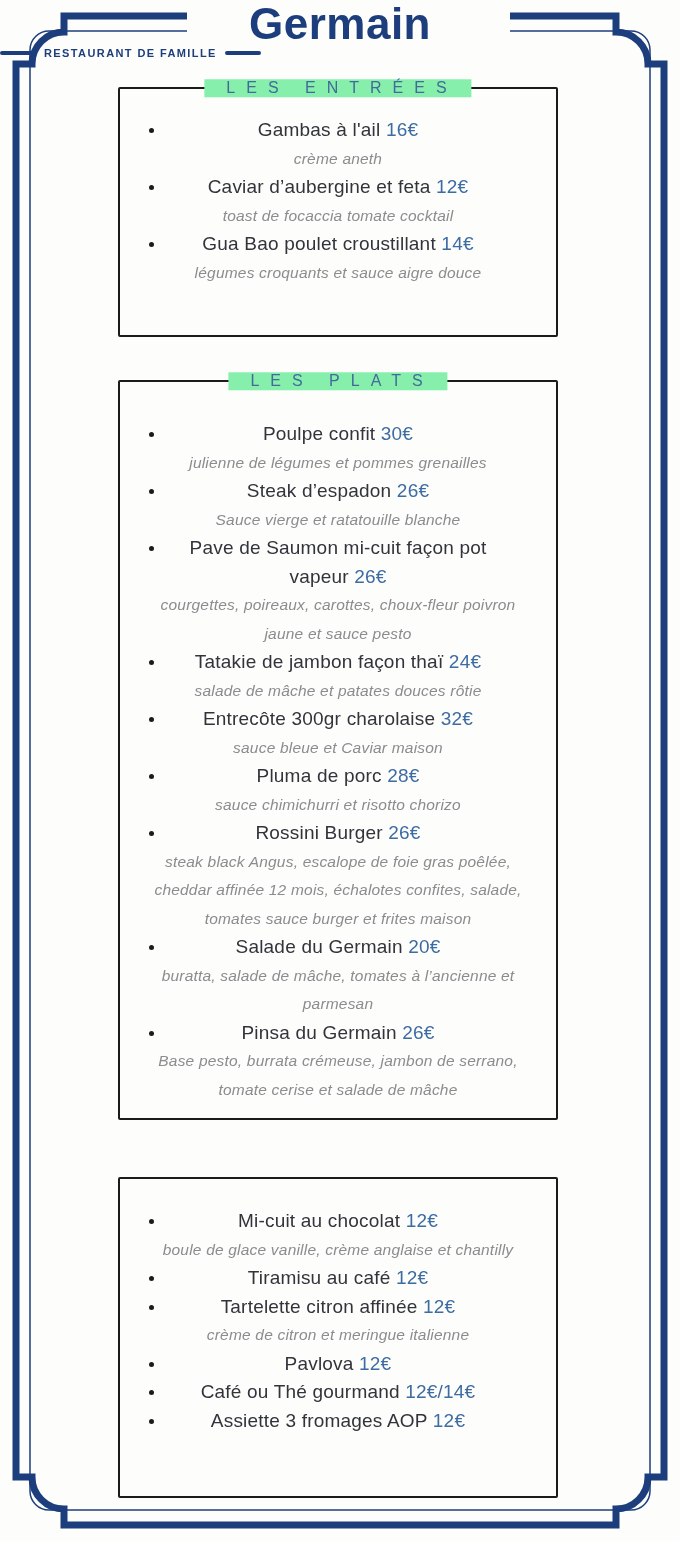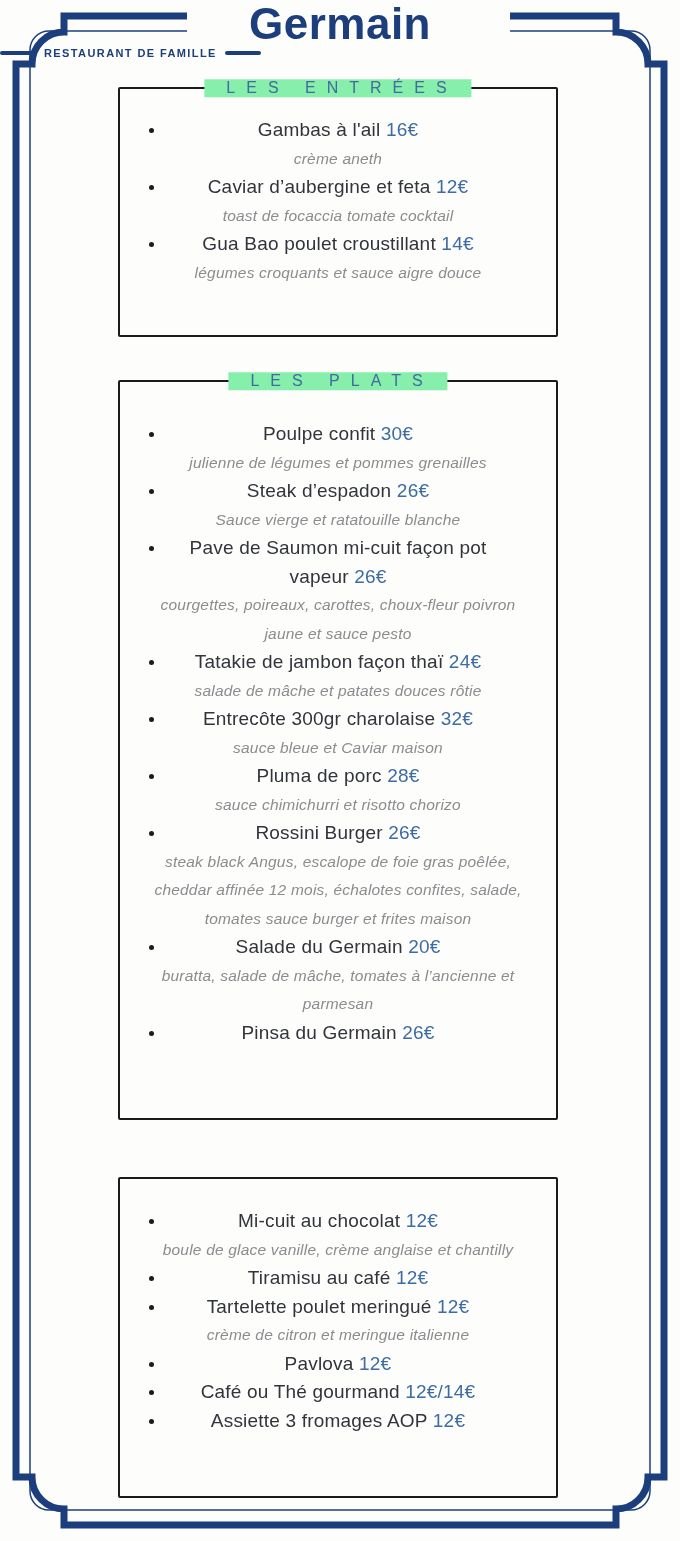--- a/index.html
+++ b/index.html
@@ -115,28 +115,29 @@
           <div class="menu-desc">salade de mâche et patates douces rôtie</div>
           <div class="menu-item"><span class="bullet"></span><span class="name">Entrecôte 300gr charolaise</span> <span class="price">32€</span></div>
           <div class="menu-desc">sauce bleue et Caviar maison</div>
           <div class="menu-item"><span class="bullet"></span><span class="name">Pluma de porc</span> <span class="price">28€</span></div>
           <div class="menu-desc">sauce chimichurri et risotto chorizo</div>
           <div class="menu-item"><span class="bullet"></span><span class="name">Rossini Burger</span> <span class="price">26€</span></div>
           <div class="menu-desc">steak black Angus, escalope de foie gras poêlée, cheddar affinée 12 mois, échalotes confites, salade, tomates sauce burger et frites maison</div>
           <div class="menu-item"><span class="bullet"></span><span class="name it">Salade du Germain</span> <span class="price it">20€</span></div>
           <div class="menu-desc">buratta, salade de mâche, tomates à l’ancienne et parmesan</div>
           <div class="menu-item"><span class="bullet"></span><span class="name">Pinsa du Germain</span> <span class="price">26€</span></div>
+          <div class="menu-desc">Base pesto, burrata crémeuse, jambon de serrano, tomate cerise et salade de mâche</div>
         </div>
       </section>
       <section class="menu-box" id="sec2">
         <div class="items">
           <div class="menu-item"><span class="bullet"></span><span class="name">Mi-cuit au chocolat</span> <span class="price">12€</span></div>
           <div class="menu-desc">boule de glace vanille, crème anglaise et chantilly</div>
           <div class="menu-item"><span class="bullet"></span><span class="name">Tiramisu au café</span> <span class="price">12€</span></div>
-          <div class="menu-item"><span class="bullet"></span><span class="name it">Tartelette poulet meringué</span> <span class="price it">12€</span></div>
+          <div class="menu-item"><span class="bullet"></span><span class="name it">Tartelette citron affinée</span> <span class="price it">12€</span></div>
           <div class="menu-desc">crème de citron et meringue italienne</div>
           <div class="menu-item"><span class="bullet"></span><span class="name">Pavlova</span> <span class="price">12€</span></div>
           <div class="menu-item"><span class="bullet"></span><span class="name it">Café ou Thé gourmand</span> <span class="price it">12€/14€</span></div>
           <div class="menu-item"><span class="bullet"></span><span class="name">Assiette 3 fromages AOP</span> <span class="price">12€</span></div>
         </div>
       </section>
     </div>
 
 </div>
 

